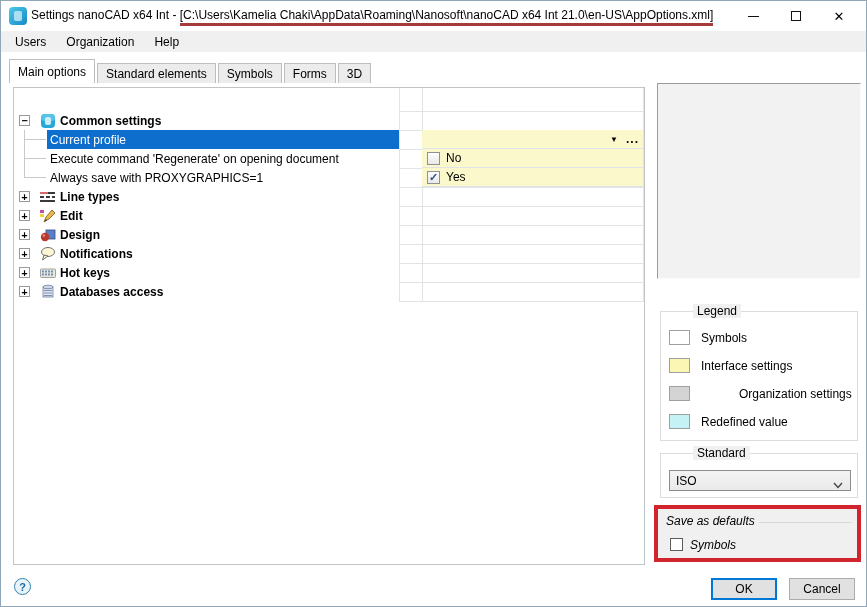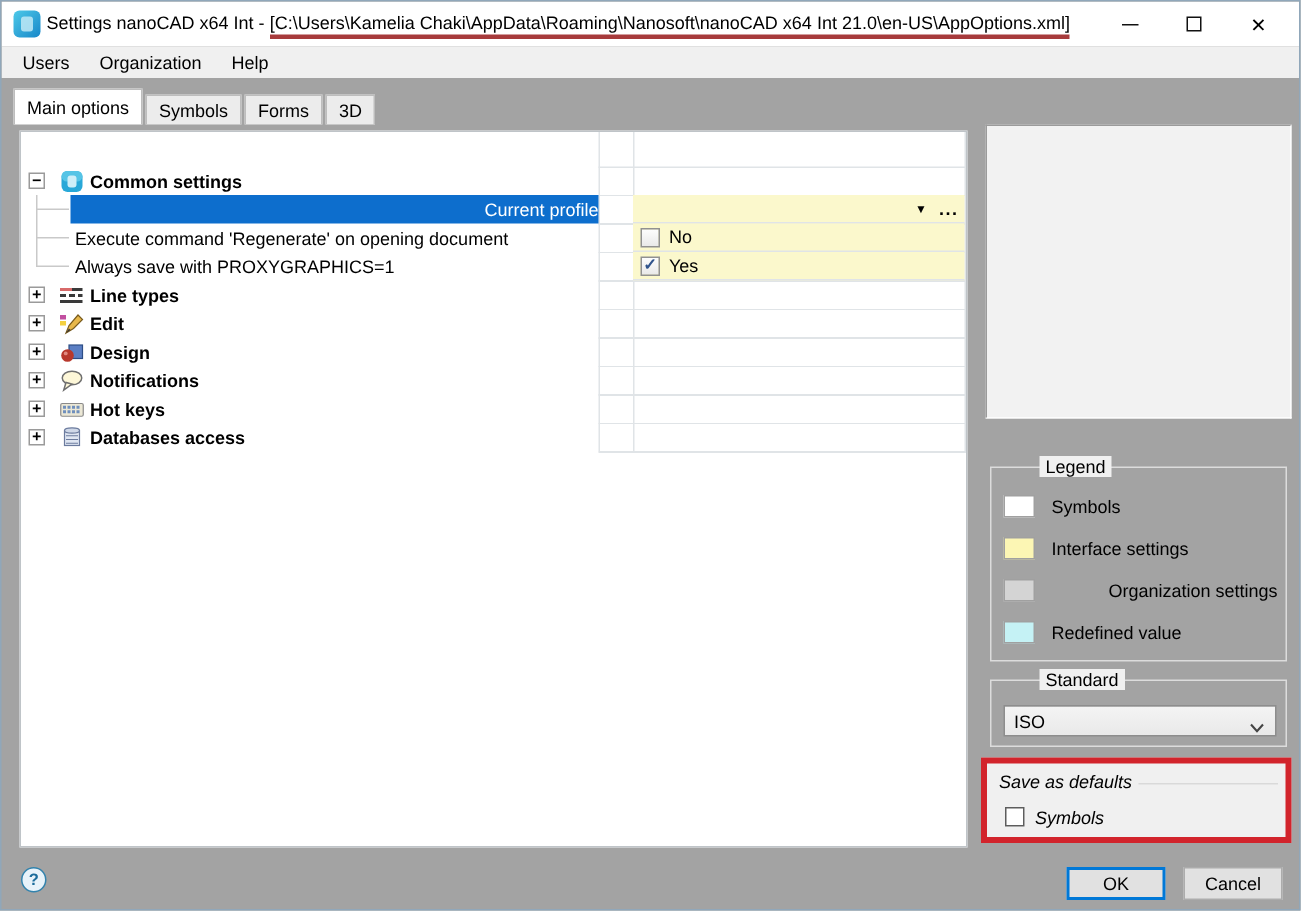--- a/index.html
+++ b/index.html
@@ -1,18 +1,18 @@
 <!DOCTYPE html>
 <html><head>
 <meta charset="utf-8">
 <style>
   * { margin:0; padding:0; box-sizing:border-box; }
   body { font-family:"Liberation Sans", sans-serif; background:#cfcfcf; }
   .window {
-    position:relative; width:867px; height:607px; background:#a3a3a3;
+    position:relative; width:867px; height:607px; background:#ffffff;
     border:1px solid #90a7ba; overflow:hidden; font-size:12px; color:#000;
   }
   
   .titlebar { position:absolute; left:0; top:0; width:100%; height:30px; background:#ffffff; }
   .app-icon { position:absolute; left:8px; top:6px; width:18px; height:18px; border-radius:4px;
     background:linear-gradient(135deg,#4ec9e8,#1787c9); }
   .app-icon span { position:absolute; left:5px; top:4px; width:8px; height:10px; border-radius:2px;
     background:#bfe9f6; opacity:.85; }
   .title-text { position:absolute; left:30px; top:0; height:30px; line-height:28px; white-space:nowrap; }
   .title-path { border-bottom:3px solid #a73b3c; padding-bottom:1px; }
@@ -39,21 +39,21 @@
     border-top:1px solid #e0e4e7;
     background:repeating-linear-gradient(to bottom, transparent 0 18px, #e0e4e7 18px 19px); }
   .tree-row { position:absolute; left:0; height:19px; display:flex; align-items:center; }
   .tree-row.bold { font-weight:bold; }
   .expander { position:absolute; left:5px; width:11px; height:11px; border:1px solid #9a9a9a;
     background:#fff; font-size:10px; line-height:9px; text-align:center; font-family:"DejaVu Sans Mono",monospace; }
   .gicon { position:absolute; left:26px; width:16px; height:16px; }
   .glabel { position:absolute; left:46px; white-space:nowrap; }
   .child-label { position:absolute; left:36px; white-space:nowrap; }
   .sel-bar { position:absolute; left:33px; top:42px; width:352px; height:19px; color:#fff;
-    display:flex; align-items:center; padding-left:3px;justify-content:flex-end; }
+    display:flex; align-items:center; padding-left:3px; }
   .guide-v { position:absolute; left:10px; top:42px; width:0; height:48px; border-left:1px solid #c9c9c9; }
   .guide-h { position:absolute; left:10px; width:22px; height:0; border-top:1px solid #c9c9c9; }
   .vcell { position:absolute; left:408px; width:221px; height:19px; display:flex; align-items:center;
     border-bottom:1px solid #e0e4e7; padding-left:5px; }
   .vcell .chk { margin-right:6px; }
   .chk { width:13px; height:13px; border:1px solid #919191; background:linear-gradient(#fdfdfd,#e9e9e9);
     font-size:11px; line-height:11px; text-align:center; color:#31548c; font-weight:bold; display:inline-block; }
   .cp-cell { justify-content:flex-end; padding-right:4px; }
   .dd-arrow { font-size:8px; margin-right:8px; }
   .dd-more { font-weight:bold; letter-spacing:1px; line-height:8px; }
@@ -107,20 +107,21 @@
   </div>
 
   <div class="menubar">
     <span class="menu-item">Users</span>
     <span class="menu-item">Organization</span>
     <span class="menu-item">Help</span>
   </div>
 
   <div class="tabstrip">
     <div class="tab active">Main options</div>
+    <div class="tab">Standard elements</div>
     <div class="tab">Symbols</div>
     <div class="tab">Forms</div>
     <div class="tab">3D</div>
   </div>
 
   <div class="pane">
     <div class="vline" style="left:385px;"></div>
     <div class="vline" style="left:408px;"></div>
     <div class="vline" style="left:629px;"></div>
     <div class="hgrid"></div>

